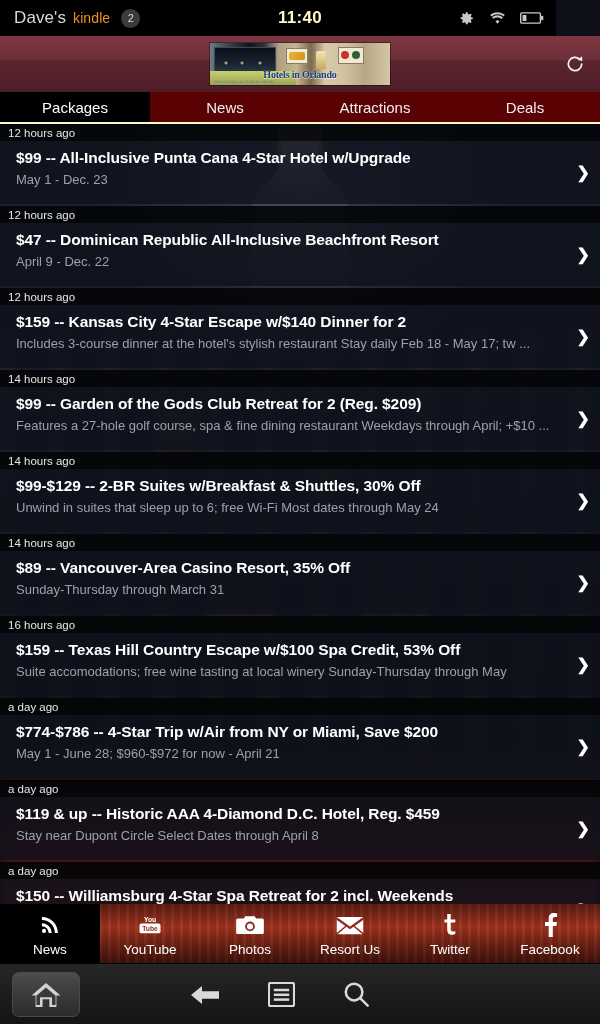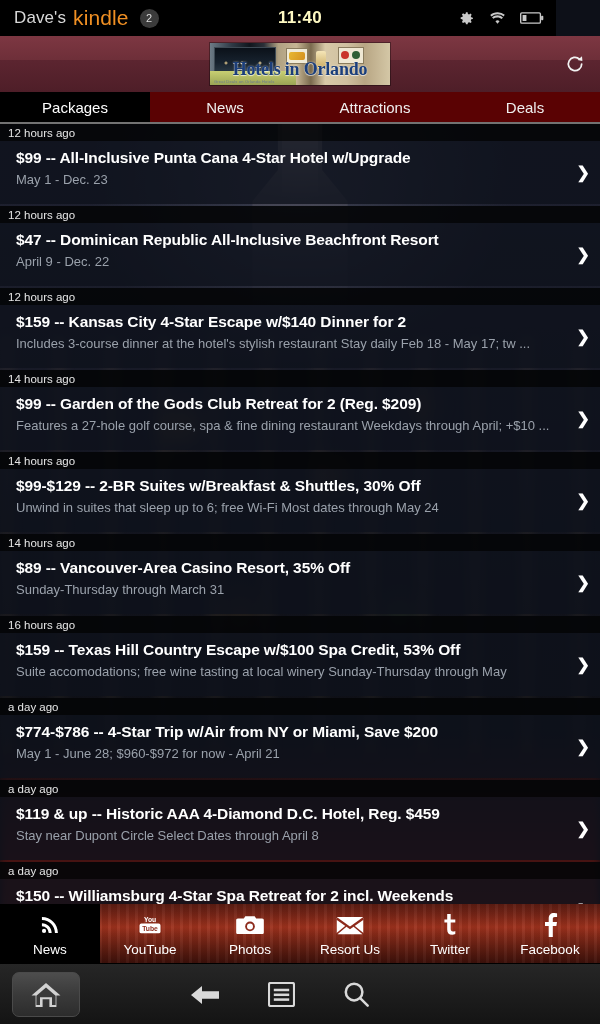--- a/index.html
+++ b/index.html
@@ -11,21 +11,21 @@
   }
   .device { position:relative; width:600px; height:1024px; overflow:hidden; background:#0d1018; }
 
   
   .statusbar {
     position:absolute; top:0; left:0; width:556px; height:36px;
     background:#000; display:flex; align-items:center; z-index:60;
   }
   .sb-left { display:flex; align-items:center; padding-left:14px; gap:7px; }
   .sb-owner { font-size:17px; color:#d8d8d8; letter-spacing:.1px; }
-  .sb-brand { font-size:21px; color:#ef8f23; letter-spacing:.1px; }
+  .sb-brand { font-size:14px; color:#ef8f23; letter-spacing:.1px; }
   .sb-badge {
     width:19px; height:19px; border-radius:50%; background:#3b3b3b;
     color:#dcdcdc; font-size:11px; display:flex; align-items:center;
     justify-content:center; margin-left:4px;
   }
   .sb-clock {
     position:absolute; left:0; width:600px; text-align:center;
     font-size:17px; color:#fef9c3; font-weight:bold; letter-spacing:.3px;
   }
   .sb-right {
@@ -111,40 +111,40 @@
                radial-gradient(circle 3px at 40px 2px, #ffe4a6, transparent 70%);
   }
   .ad-art1 { position:absolute; left:76px; top:5px; width:22px; height:16px; background:#f0ead6; box-shadow:inset 0 0 0 1px #8a7c5e; }
   .ad-art1::after { content:""; position:absolute; left:3px; top:4px; width:16px; height:8px; background:linear-gradient(120deg,#e8b830,#d4901f); border-radius:2px; }
   .ad-art2 { position:absolute; left:128px; top:4px; width:26px; height:17px; background:#efe8d4; box-shadow:inset 0 0 0 1px #8a7c5e; }
   .ad-art2::after { content:""; position:absolute; left:3px; top:4px; width:8px; height:8px; border-radius:50%; background:#c9342a; box-shadow:11px 0 0 #2f5f34; }
   .ad-lamp { position:absolute; left:106px; top:8px; width:10px; height:18px; background:linear-gradient(#f5e6b8,#c9a85e); border-radius:2px 2px 0 0; }
   .ad-bed { position:absolute; left:0; bottom:0; width:86px; height:14px; background:linear-gradient(#c8cf72,#9aa455); }
   .ad-text {
     position:absolute; left:0; bottom:5px; width:100%; text-align:center;
-    font-family:"Liberation Serif", serif; font-weight:bold; font-size:18px;
+    font-family:"Liberation Serif", serif; font-weight:bold; font-size:10px;
     color:#1b3e7a; letter-spacing:-.2px;
     text-shadow:0 1px 0 rgba(255,255,255,.55), 0 0 2px rgba(255,255,255,.6);
     white-space:nowrap;
   }
   .ad-sub {
     position:absolute; left:4px; bottom:1px; font-size:4px; color:#6a7a90;
     letter-spacing:.2px; white-space:nowrap;
   }
   .refresh-btn {
     position:absolute; right:8px; top:50%; transform:translateY(-50%);
     width:34px; height:34px; display:flex; align-items:center; justify-content:center;
     cursor:pointer;
   }
 
   
   .tabs {
     position:absolute; top:92px; left:0; width:600px; height:32px; z-index:40;
     display:flex; background:#5a0203;
-    border-bottom:2px solid #737373;
+    border-bottom:2px solid #fef9c3;
   }
   .tab {
     flex:1; display:flex; align-items:center; justify-content:center;
     font-size:15px; color:#efefef; cursor:pointer; height:100%;
   }
   .tab.active { background:#000; color:#ffffff; }
 
   
   .list {
     position:absolute; top:124px; left:0; width:600px; height:964px;

